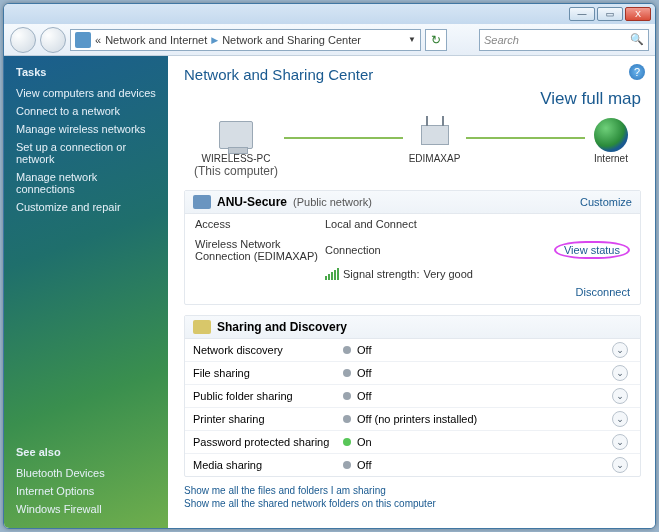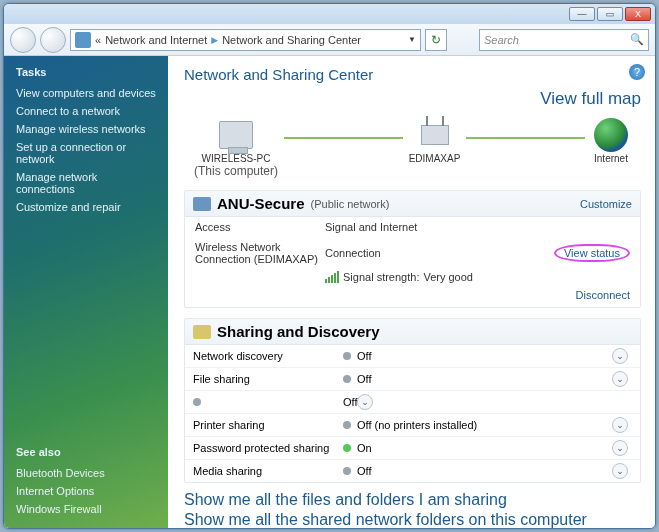--- a/index.html
+++ b/index.html
@@ -34,38 +34,38 @@
   .pc { width:34px; height:28px; background:#d6dde4; border:1px solid #9aa8b5; border-radius:2px; position:relative;}
   .pc::after{content:''; position:absolute; bottom:-6px; left:8px; width:18px; height:5px; background:#c0c8d0; border:1px solid #9aa8b5;}
   .ap { width:28px; height:20px; background:#d6dde4; border:1px solid #9aa8b5; position:relative;}
   .ap::before{content:''; position:absolute; top:-10px; left:4px; width:2px; height:10px; background:#7a8692;}
   .ap::after{content:''; position:absolute; top:-10px; right:4px; width:2px; height:10px; background:#7a8692;}
   .subcap { font-size:12px; color:#555;}
   .section { margin-top:10px; border:1px solid #e3e8ee; border-radius:2px; }
   .sechead { background:linear-gradient(#f6f9fc,#eef3f8); padding:4px 8px; display:flex; align-items:center; gap:6px; border-bottom:1px solid #e3e8ee;}
   .sechead .shicon { width:18px; height:14px; background:#6a95c0; border-radius:2px; position:relative;}
   .sechead .shicon.sd { background:#d8c76a;}
-  .sechead b { font-size:15px;}
+  .sechead b { font-size:12px;}
   .sechead .netlabel { color:#555; font-weight:normal;}
   .sechead .cust { margin-left:auto; color:#1a5a90; cursor:pointer;}
   .kv { display:grid; grid-template-columns: 130px 1fr auto; padding:4px 10px; align-items:center; font-size:11px; color:#333;}
   .kv .link { color:#1a5a90; cursor:pointer;}
   .circled { border:2px solid #d946ef; border-radius:50%/60%; padding:1px 8px;}
   .sig { display:flex; align-items:center; gap:4px; padding:2px 10px 6px 140px; font-size:11px; color:#333;}
   .bars { display:flex; align-items:flex-end; gap:1px;}
   .bars span { width:2px; background:#4aa84a;}
   .bars span:nth-child(1){height:4px;} .bars span:nth-child(2){height:6px;} .bars span:nth-child(3){height:8px;} .bars span:nth-child(4){height:10px;} .bars span:nth-child(5){height:12px;}
   .disc { text-align:right; padding:0 10px 6px 0;}
   .disc .link{ color:#1a5a90; cursor:pointer;}
   .sdrow { display:grid; grid-template-columns: 150px 14px 1fr 20px; align-items:center; padding:3px 8px; border-top:1px solid #eef1f5; font-size:11px;}
   .sdrow:first-of-type{border-top:none;}
   .dot { width:8px; height:8px; border-radius:50%; background:#9aa4ae;}
   .dot.on { background:#58c658;}
   .chev { width:16px; height:16px; border:1px solid #b9c3cd; border-radius:50%; display:flex; align-items:center; justify-content:center; font-size:9px; color:#4a5a68; background:#f4f7fa; cursor:pointer;}
-  .bottomlinks { margin-top:8px; font-size:16px;}
+  .bottomlinks { margin-top:8px; font-size:10px;}
   .bottomlinks div { color:#1a5a90; cursor:pointer; margin:2px 0;}
 </style>
 </head>
 <body>
 
 <div class="window">
   <div class="titlebar">
     <div class="tb-btn">—</div>
     <div class="tb-btn">▭</div>
     <div class="tb-btn tb-close">X</div>
@@ -138,21 +138,21 @@
 
       <div class="section">
         <div class="sechead">
           <div class="shicon"></div>
           <b>ANU-Secure</b>
           <span class="netlabel">(Public network)</span>
           <span class="cust">Customize</span>
         </div>
         <div class="kv">
           <div>Access</div>
-          <div>Signal and Internet</div>
+          <div>Local and Connect</div>
           <div></div>
         </div>
         <div class="kv">
           <div>
             <span>Wireless Network Connection (</span><span>EDIMAXAP</span><span>)</span>
           </div>
           <div>Connection</div>
           <div><span class="link circled">View status</span></div>
         </div>
         <div class="sig">
@@ -181,20 +181,21 @@
               <div>Off</div>
               <div class="chev">⌄</div>
             </div>
             <div class="sdrow">
               <div>File sharing</div>
               <div class="dot"></div>
               <div>Off</div>
               <div class="chev">⌄</div>
             </div>
             <div class="sdrow">
+              <div>Public folder sharing</div>
               <div class="dot"></div>
               <div>Off</div>
               <div class="chev">⌄</div>
             </div>
             <div class="sdrow">
               <div>Printer sharing</div>
               <div class="dot"></div>
               <div>Off (no printers installed)</div>
               <div class="chev">⌄</div>
             </div>

